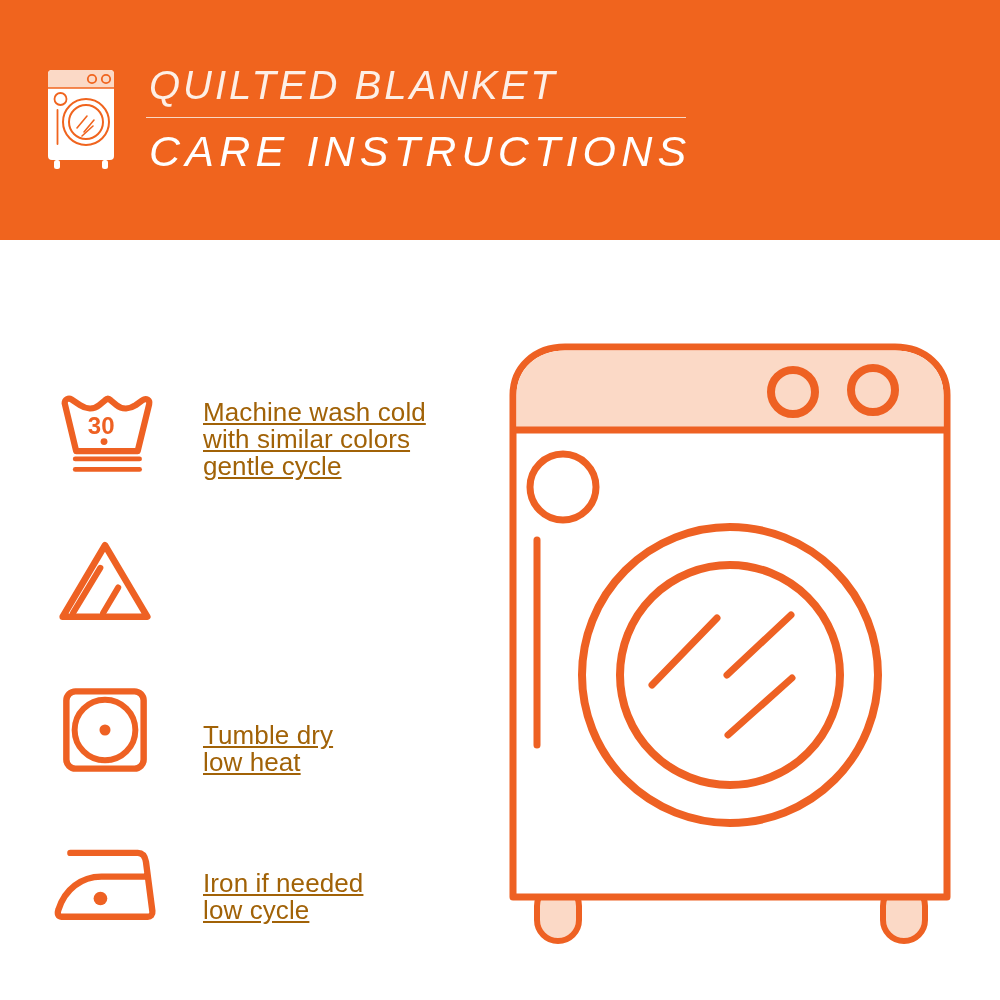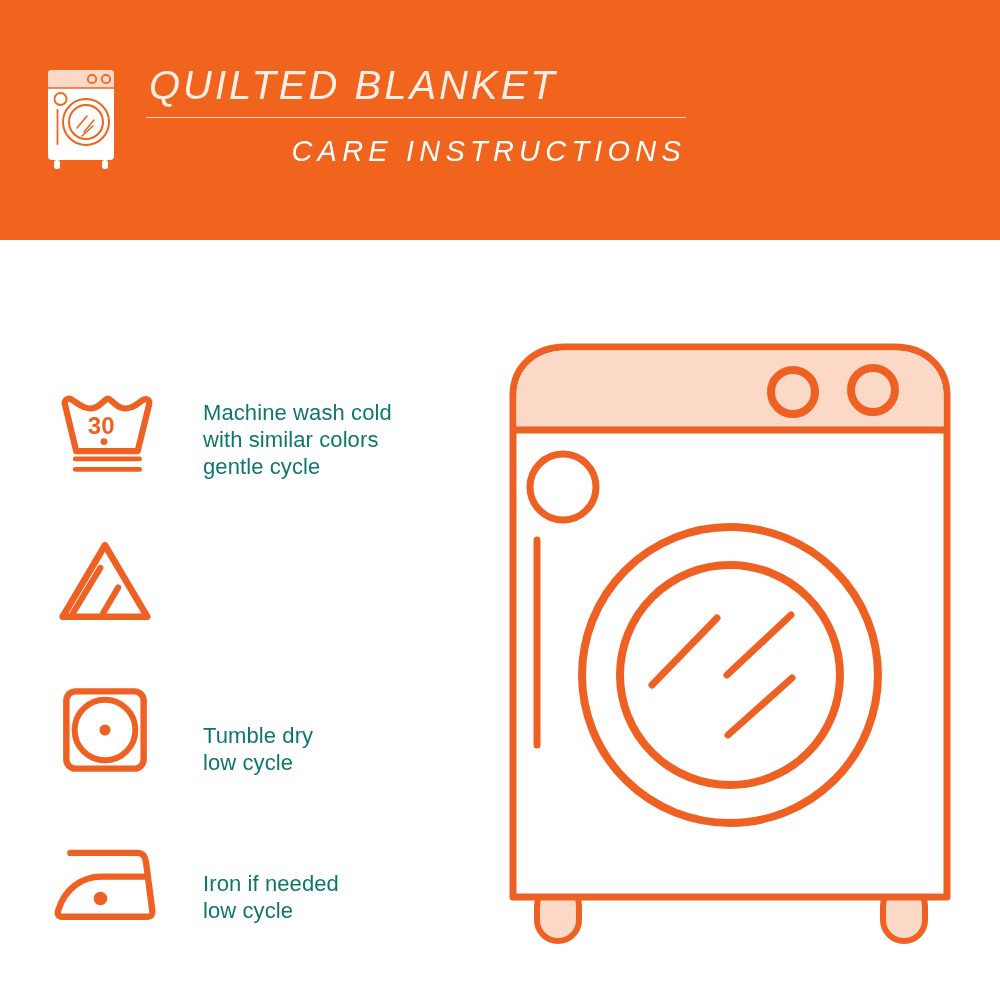--- a/index.html
+++ b/index.html
@@ -55,27 +55,26 @@
     padding-left: 3px;
   }
   #title-divider {
     height: 1px;
     background: #F9D8C4;
     margin: 9px 0 9px 0;
     width: 540px;
   }
   #title-line2 {
     color: #FFFFFF;
-    font-size: 29px;
+    font-size: 43px;
     letter-spacing: 5.2px;
     line-height: 48px;
     font-weight: 400;
     white-space: nowrap;
     padding-left: 3px;
-    text-align: right;
   }
 
   
   #body-area {
     position: absolute;
     left: 0;
     top: 240px;
     width: 1000px;
     height: 760px;
     background: #ffffff;
@@ -94,27 +93,28 @@
     height: 148px;
   }
   .instruction-icon {
     width: 120px;
     flex: 0 0 120px;
     display: flex;
     align-items: center;
     justify-content: center;
   }
   .instruction-label {
-    color: #0f766e;
-    font-size: 22px;
+    color: #a16207;
+    font-size: 26px;
     line-height: 27px;
     letter-spacing: 0.1px;
     font-weight: 400;
     white-space: pre-line;
     padding-left: 38px;
+    text-decoration: underline;
   }
 
   
   #machine {
     position: absolute;
     left: 495px;
     top: 95px;
     width: 470px;
     height: 620px;
   }
@@ -196,21 +196,21 @@
 
     <div class="instruction-row">
       <span class="instruction-icon">
         <svg viewBox="0 0 100 100" width="92" height="92" xmlns="http://www.w3.org/2000/svg">
           <rect x="8" y="8" width="84" height="84" rx="10" fill="none" stroke="#EE6123" stroke-width="7"></rect>
           <circle cx="50" cy="50" r="33" fill="none" stroke="#EE6123" stroke-width="6.5"></circle>
           <circle cx="50" cy="50" r="6" fill="#EE6123"></circle>
         </svg>
       </span>
       <span class="instruction-label">Tumble dry
-low cycle</span>
+low heat</span>
     </div>
 
     <div class="instruction-row">
       <span class="instruction-icon">
         <svg viewBox="0 0 120 90" width="110" height="82" xmlns="http://www.w3.org/2000/svg">
           <path d="M22 12 L96 12 C101 12 104 16 105 22 L112 76 C112.5 80 110 82 107 82 L12 82 C9 82 7 79 9 74 C16 52 34 38 56 38 L103 38" fill="none" stroke="#EE6123" stroke-width="7" stroke-linejoin="round" stroke-linecap="round"></path>
           <circle cx="55" cy="62" r="7.5" fill="#EE6123"></circle>
         </svg>
       </span>
       <span class="instruction-label">Iron if needed

